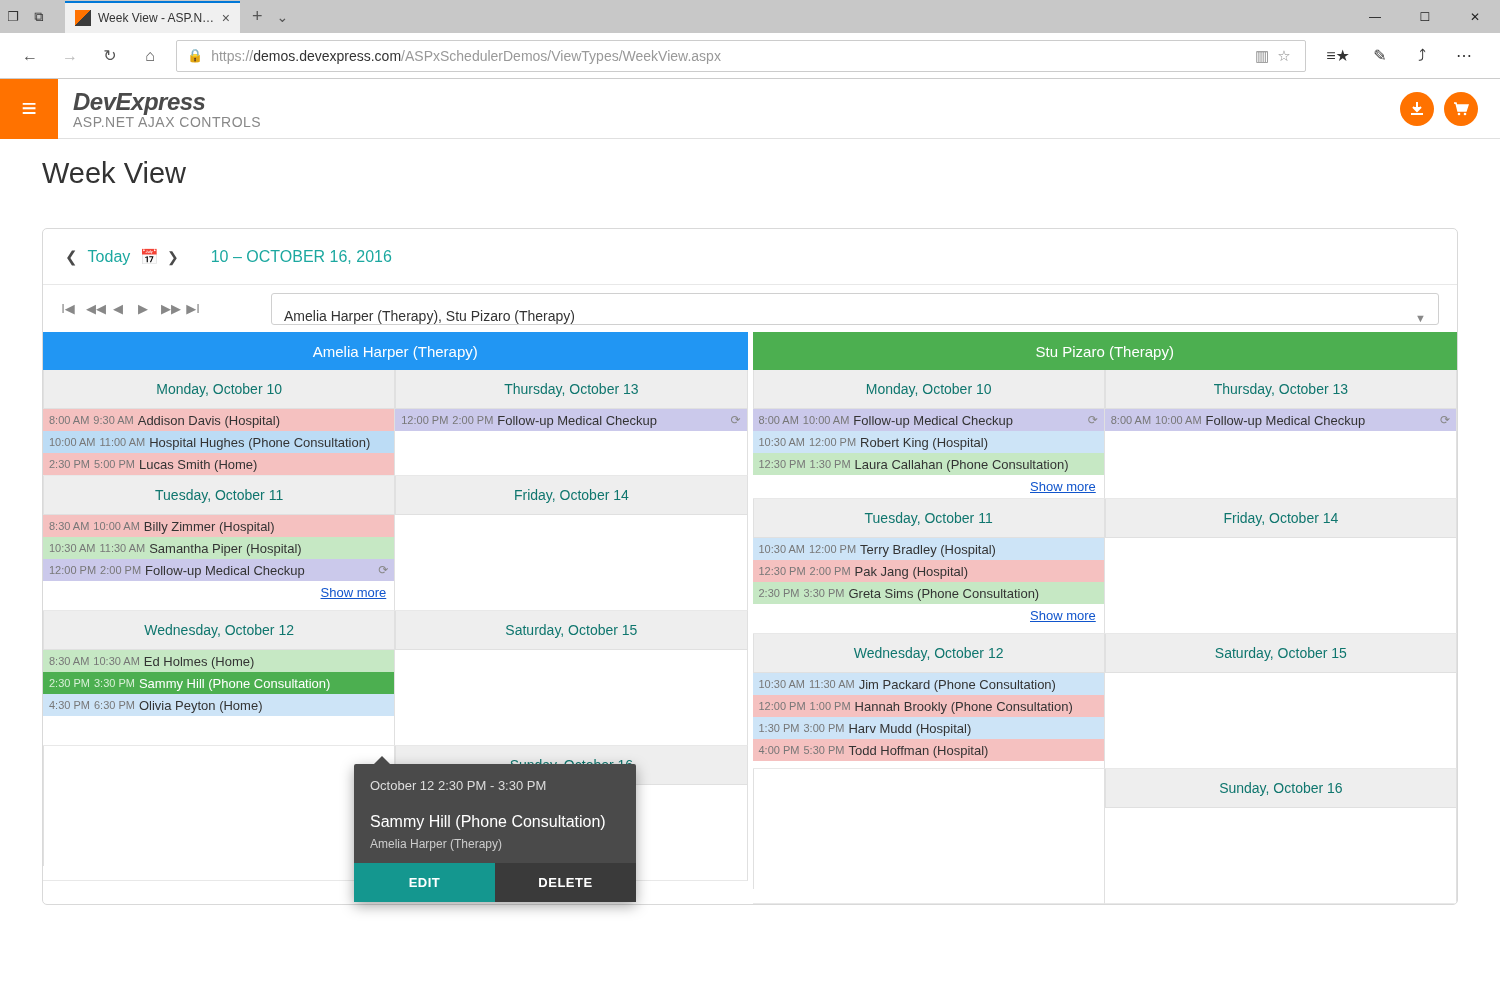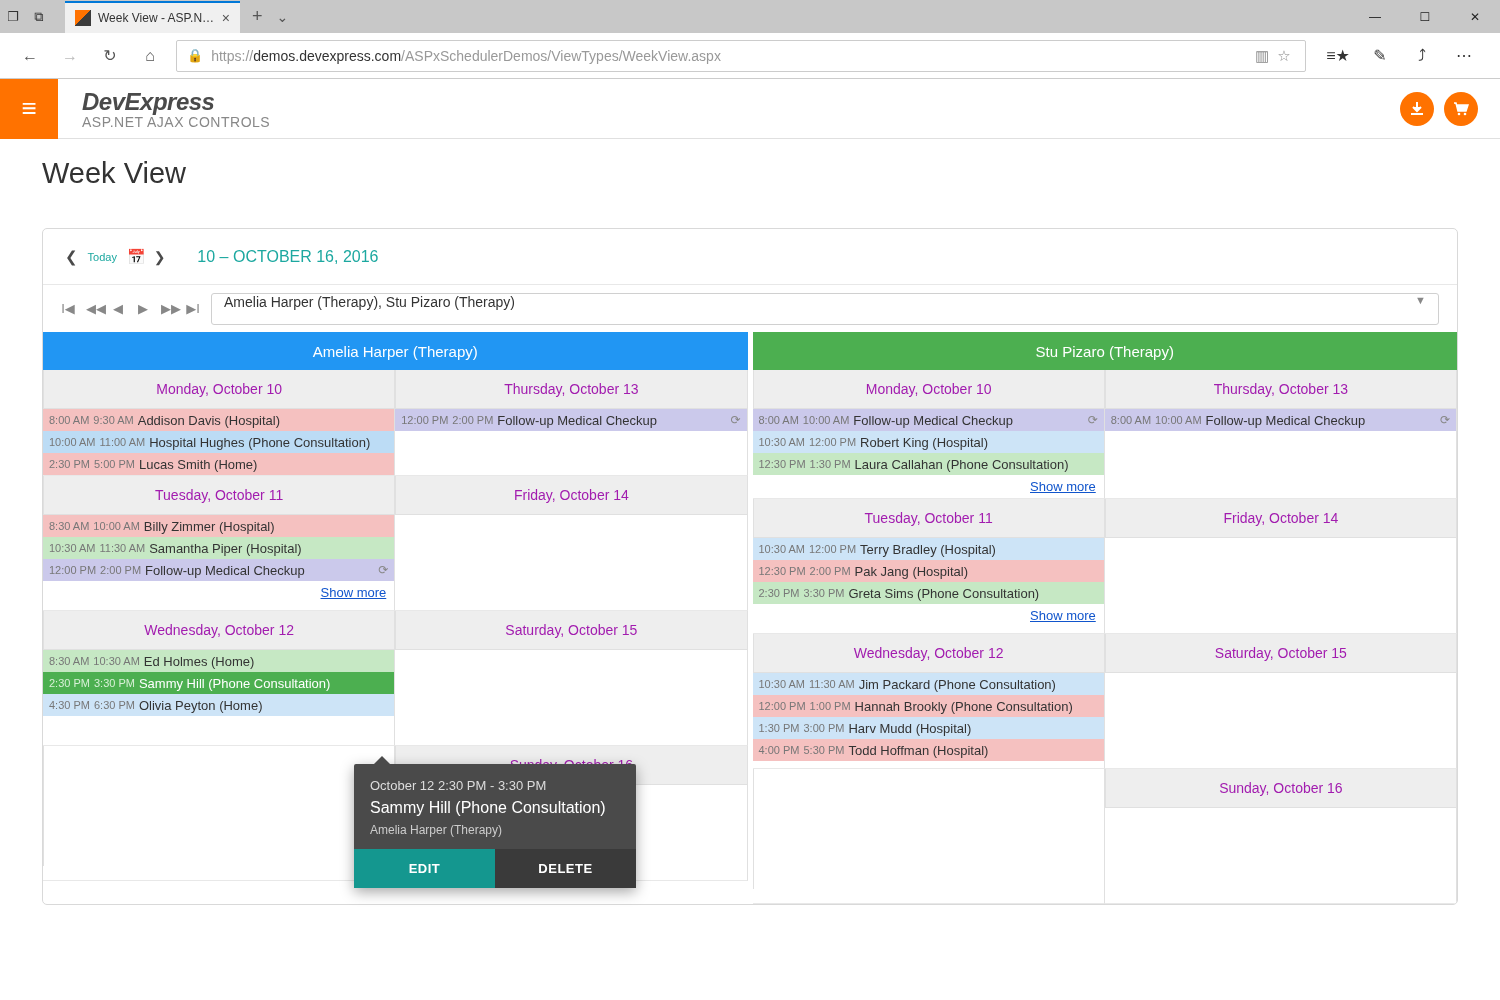--- a/index.html
+++ b/index.html
@@ -21,67 +21,67 @@
 .url-lock{color:#888;margin-right:8px;font-size:13px}
 .url-text{flex:1;color:#999}
 .url-text .dark{color:#333}
 .url-icon{width:22px;color:#888;text-align:center;font-size:15px}
 .addr-right{display:flex;gap:10px;padding:0 10px}
 .addr-icon{width:32px;height:32px;display:flex;align-items:center;justify-content:center;color:#333;font-size:16px}
 
 .page-header{height:60px;display:flex;align-items:center;border-bottom:1px solid #e0e0e0}
 .hamburger{width:58px;height:60px;background:#ff7200;display:flex;align-items:center;justify-content:center}
 .hamburger span{color:#fff;font-size:26px;font-weight:bold}
-.brand{padding-left:24px}
+.brand{padding-left:15px}
 .brand-name{font-size:24px;font-weight:700;color:#4a4a4a;font-style:italic;letter-spacing:-0.5px}
 .brand-sub{font-size:14px;color:#888;letter-spacing:0.5px;margin-top:-2px}
 .round-btns{margin-left:auto;display:flex;gap:10px;padding-right:22px}
 .round-btn{width:34px;height:34px;border-radius:50%;background:#ff7200;color:#fff;display:flex;align-items:center;justify-content:center;font-size:16px}
 
 .content{padding:18px 42px}
 .page-title{font-size:29px;font-weight:300;color:#333;margin-bottom:38px}
 .scheduler{border:1px solid #d9d9d9;border-radius:5px;overflow:hidden}
 .sched-toolbar{height:55px;display:flex;align-items:center;padding:0 22px;gap:10px}
 .tb-nav{color:#4a4a4a;font-size:15px;cursor:pointer}
-.tb-today{color:#1ca8a0;font-size:11px;cursor:pointer;font-weight:400}
+.tb-today{color:#1ca8a0;font-size:16px;cursor:pointer;font-weight:400}
 .tb-cal{color:#1ca8a0;font-size:15px}
 .tb-next{color:#4a4a4a;font-size:14px;margin-left:-2px}
 .tb-range{color:#1ca8a0;font-size:16px;margin-left:22px;font-weight:400}
 .resource-bar{height:48px;display:flex;align-items:center;border-top:1px solid #e8e8e8;padding:0 18px;gap:11px}
 .rnav{color:#888;font-size:13px;cursor:pointer;width:14px;text-align:center}
-.resource-select{flex:1;height:32px;border:1px solid #d0d0d0;border-radius:3px;display:flex;align-items:flex-start;padding:0 12px;font-size:14px;color:#333;}
+.resource-select{flex:1;height:32px;border:1px solid #d0d0d0;border-radius:3px;display:flex;align-items:flex-end;padding:0 12px;font-size:14px;color:#333;margin-left:60px}
 .resource-select .arrow{margin-left:auto;color:#888;font-size:11px}
 
 .calendar{display:flex}
 .resource-col{flex:1}
 .resource-header{height:38px;display:flex;align-items:center;justify-content:center;color:#fff;font-size:15px}
 .resource-header.blue{background:#2196f3}
 .resource-header.green{background:#4caf50}
 .days-grid{display:grid;grid-template-columns:1fr 1fr}
 .day-cell{border-right:1px solid #e0e0e0;border-bottom:1px solid #e8e8e8}
-.day-header{height:39px;background:#eeeeee;display:flex;align-items:center;justify-content:center;font-size:14px;color:#a21caf;border-bottom:1px solid #e0e0e0;border-left:1px solid #e0e0e0}
+.day-header{height:39px;background:#eeeeee;display:flex;align-items:center;justify-content:center;font-size:14px;color:#0f766e;border-bottom:1px solid #e0e0e0;border-left:1px solid #e0e0e0}
 .day-body{min-height:22px;padding:0;background:#fff}
 .appt{height:22px;display:flex;align-items:center;font-size:13px;color:#333;padding:0 6px;position:relative;gap:4px;white-space:nowrap;overflow:hidden}
 .appt .time{font-size:11px;color:#777}
 .appt.pink{background:#f5c1c0}
 .appt.blue{background:#bcdcf5}
 .appt.purple{background:#cbc9eb}
 .appt.green{background:#c6e8c4}
 .appt.lblue{background:#cde4f7}
 .appt.selected{background:#4caf50;color:#fff}
 .appt.selected .time{color:#d8f0d7}
 .appt .recur{margin-left:auto;font-size:12px;color:#888}
 .show-more{text-align:right;padding:4px 8px;font-size:13px}
 .show-more a{color:#1155cc;text-decoration:underline;cursor:pointer}
 .col-divider{width:5px;background:#fff}
 
 .tooltip{position:absolute;left:354px;top:764px;width:282px;background:#4a4a4a;color:#fff;border-radius:2px;box-shadow:0 4px 14px rgba(0,0,0,.35);z-index:100}
 .tooltip::before{content:"";position:absolute;top:-8px;left:20px;border:8px solid transparent;border-bottom-color:#4a4a4a;border-top:none}
 .tooltip-body{padding:14px 16px 12px}
-.tooltip-time{font-size:13px;color:#ddd;margin-bottom:6px}
+.tooltip-time{font-size:13px;color:#ddd;margin-bottom:20px}
 .tooltip-title{font-size:16px;margin-bottom:6px}
 .tooltip-sub{font-size:12px;color:#ccc}
 .tooltip-btns{display:flex}
 .tooltip-btn{flex:1;height:39px;display:flex;align-items:center;justify-content:center;font-size:13px;font-weight:600;cursor:pointer;letter-spacing:0.5px}
 .tooltip-btn.edit{background:#14978f;color:#fff}
 .tooltip-btn.delete{background:#3a3a3a;color:#fff}
 
 svg{display:block}
 </style>
 </head>

